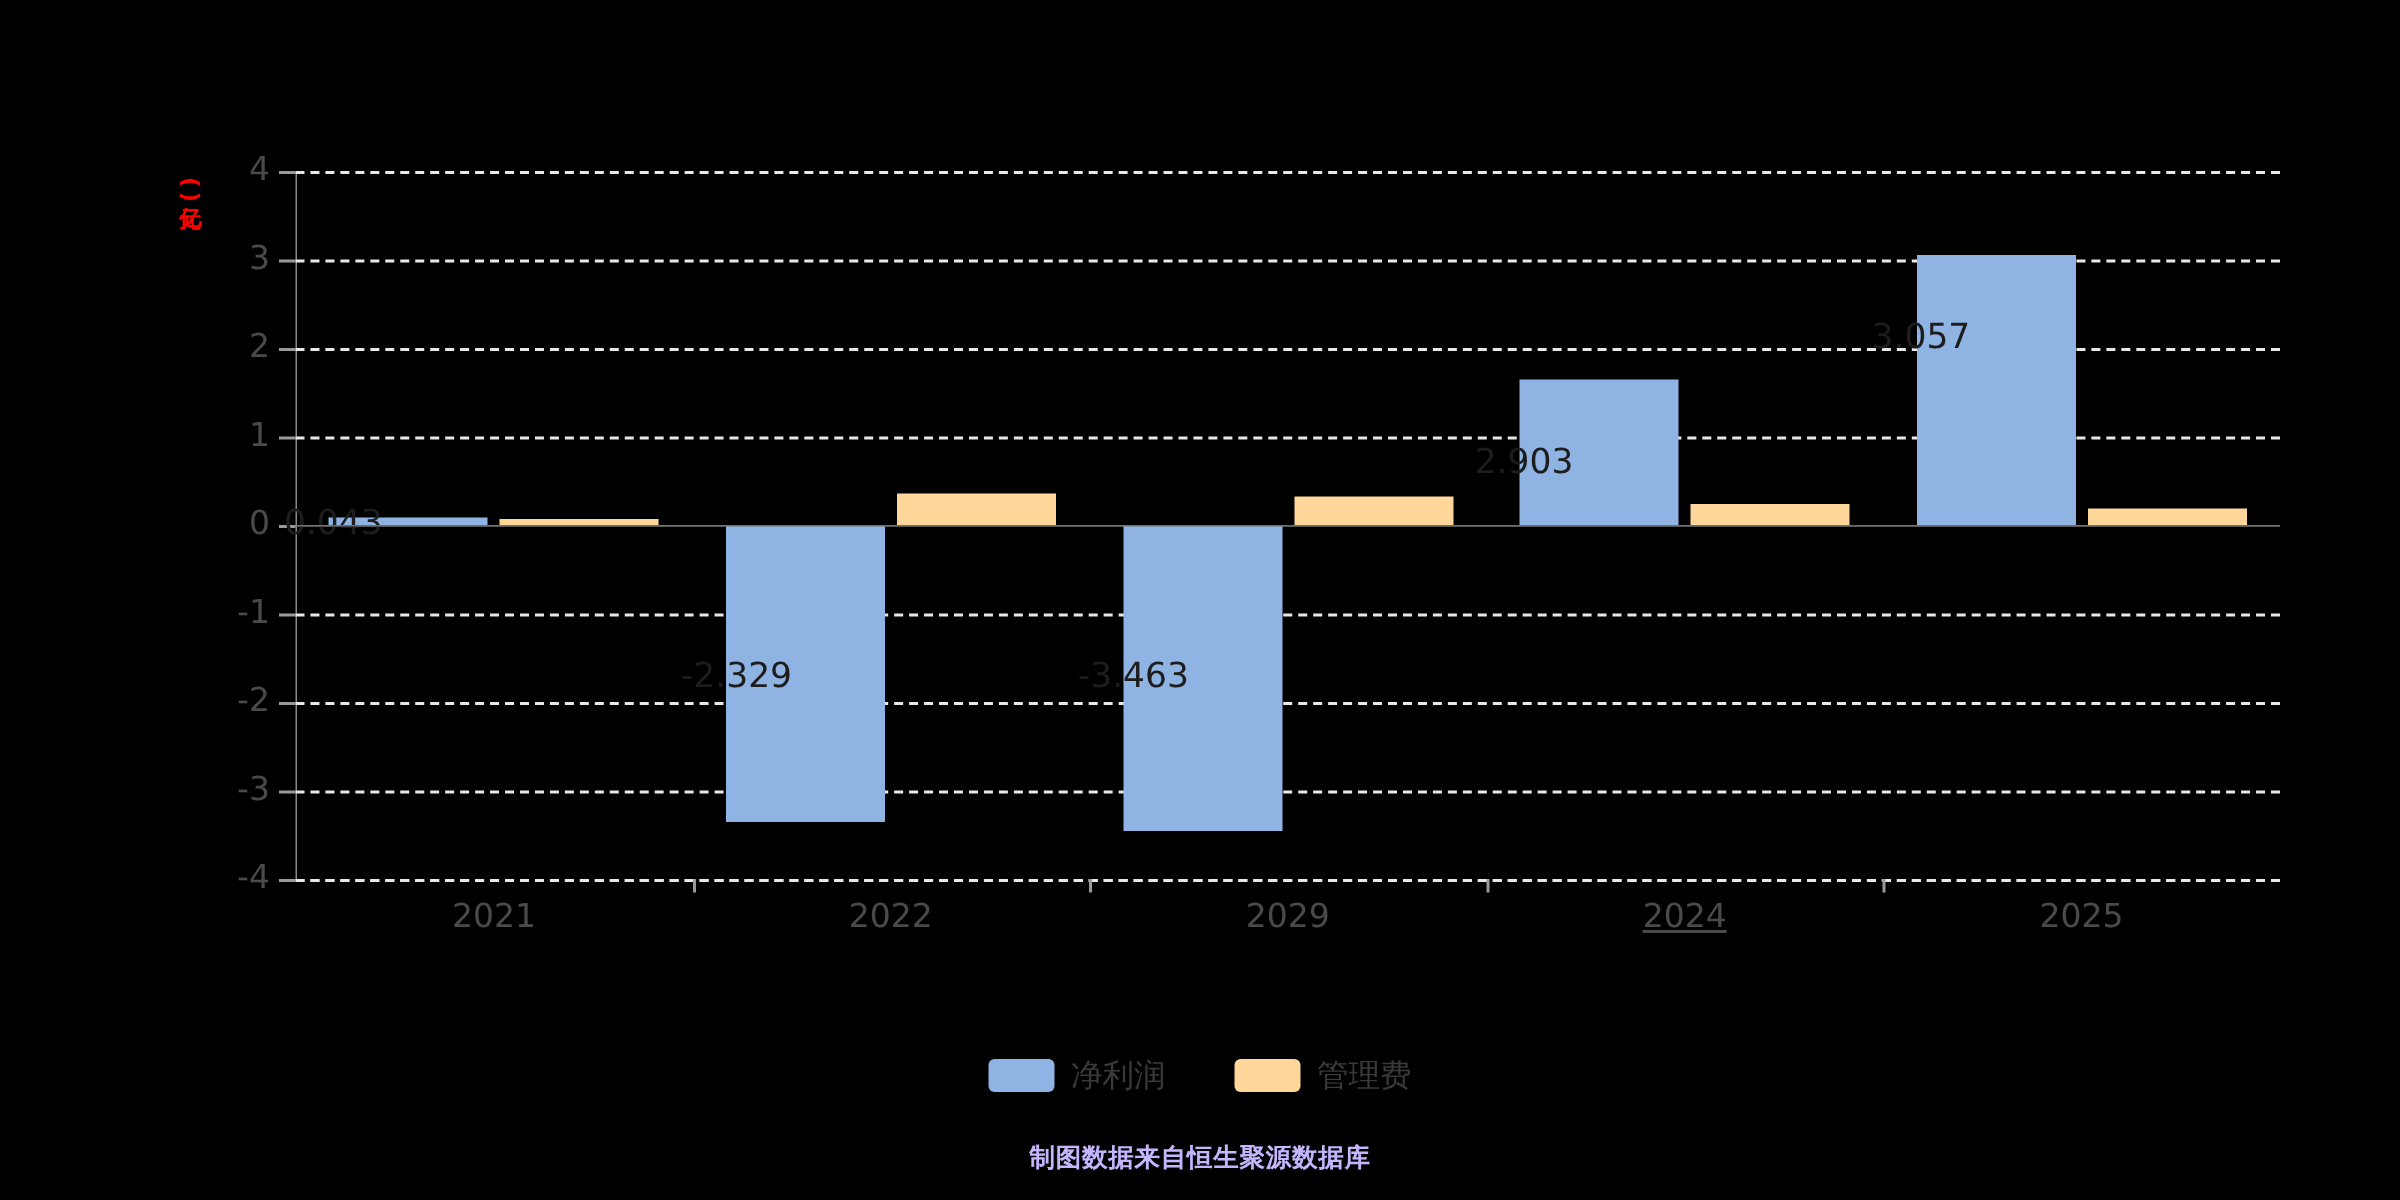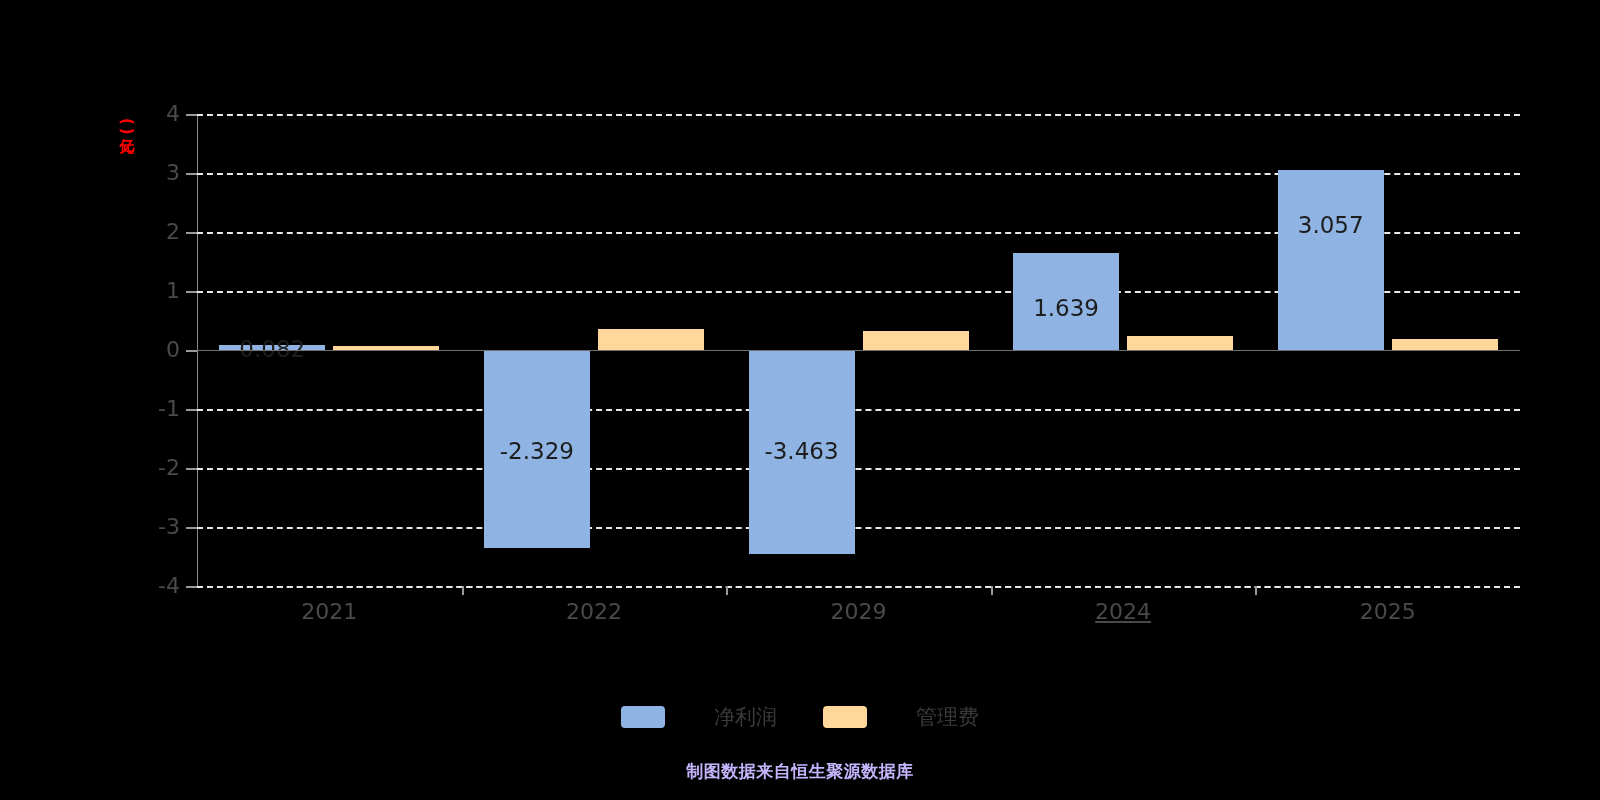--- a/index.html
+++ b/index.html
@@ -90,21 +90,21 @@
   .bar {
     position: absolute;
   }
   .bar.profit { background: #8fb4e3; }
   .bar.expense { background: #ffd79a; }
   .bar-label {
     position: absolute;
     color: #1d1d1d;
     font-size: 23px;
     white-space: nowrap;
-    text-align: center;
+    text-align: left;
   }
   
   #x-axis-line {
     position: absolute;
     left: 197px;
     top: 586px;
     width: 1323px;
     height: 0;
     border-top: 2px dashed #e8e8e8;
   }
@@ -141,21 +141,20 @@
   }
   .legend-swatch {
     width: 44px;
     height: 22px;
     border-radius: 4px;
   }
   .legend-text {
     color: #3a3a3a;
     font-size: 21px;
     white-space: nowrap;
-    margin-left: 38px;
   }
   
   #footer-note {
     position: absolute;
     top: 760px;
     left: 0;
     width: 1600px;
     text-align: center;
     color: #9a7516;
     font-size: 17px;
@@ -203,30 +202,30 @@
       <div class="ylabel" style="top: 409px;">-1</div>
       <div class="ytick-mark" style="top: 468px;"></div>
       <div class="ylabel" style="top: 468px;">-2</div>
       <div class="ytick-mark" style="top: 527px;"></div>
       <div class="ylabel" style="top: 527px;">-3</div>
       <div class="ytick-mark" style="top: 586px;"></div>
       <div class="ylabel" style="top: 586px;">-4</div>
     </div>
   <div id="bars-layer">
       <div class="bar profit" style="left: 219.3px; top: 345.162px; width: 106px; height: 4.838px; background: rgb(143, 180, 227);"></div>
-      <div class="bar-label" style="width: 166px; left: 189.3px; top: 336px;">0.082</div>
+      <div class="bar-label" style="width: 166px; left: 189.3px; top: 336px;">0.043</div>
       <div class="bar expense" style="left: 333.3px; top: 345.87px; width: 106px; height: 4.13px; background: rgb(255, 215, 154);"></div>
       <div class="bar profit" style="left: 483.9px; top: 350px; width: 106px; height: 198.181px; background: rgb(143, 180, 227);"></div>
       <div class="bar-label" style="width: 166px; left: 453.9px; top: 438px;">-2.329</div>
       <div class="bar expense" style="left: 597.9px; top: 328.76px; width: 106px; height: 21.24px; background: rgb(255, 215, 154);"></div>
       <div class="bar profit" style="left: 748.5px; top: 350px; width: 106px; height: 204.317px; background: rgb(143, 180, 227);"></div>
       <div class="bar-label" style="width: 166px; left: 718.5px; top: 438px;">-3.463</div>
       <div class="bar expense" style="left: 862.5px; top: 331.12px; width: 106px; height: 18.88px; background: rgb(255, 215, 154);"></div>
       <div class="bar profit" style="left: 1013.1px; top: 253.299px; width: 106px; height: 96.701px; background: rgb(143, 180, 227);"></div>
-      <div class="bar-label" style="width: 166px; left: 983.1px; top: 295.299px;">1.639</div>
+      <div class="bar-label" style="width: 166px; left: 983.1px; top: 295.299px;">2.903</div>
       <div class="bar expense" style="left: 1127.1px; top: 336.43px; width: 106px; height: 13.57px; background: rgb(255, 215, 154);"></div>
       <div class="bar profit" style="left: 1277.7px; top: 169.637px; width: 106px; height: 180.363px; background: rgb(143, 180, 227);"></div>
       <div class="bar-label" style="width: 166px; left: 1247.7px; top: 211.637px;">3.057</div>
       <div class="bar expense" style="left: 1391.7px; top: 339.38px; width: 106px; height: 10.62px; background: rgb(255, 215, 154);"></div>
     </div>
   <div id="xtick-layer">
       <div class="xlabel" style="left: 269.3px;">2021</div>
       <div class="xtick-mark" style="left: 461.6px;"></div>
       <div class="xlabel" style="left: 533.9px;">2022</div>
       <div class="xtick-mark" style="left: 726.2px;"></div>

